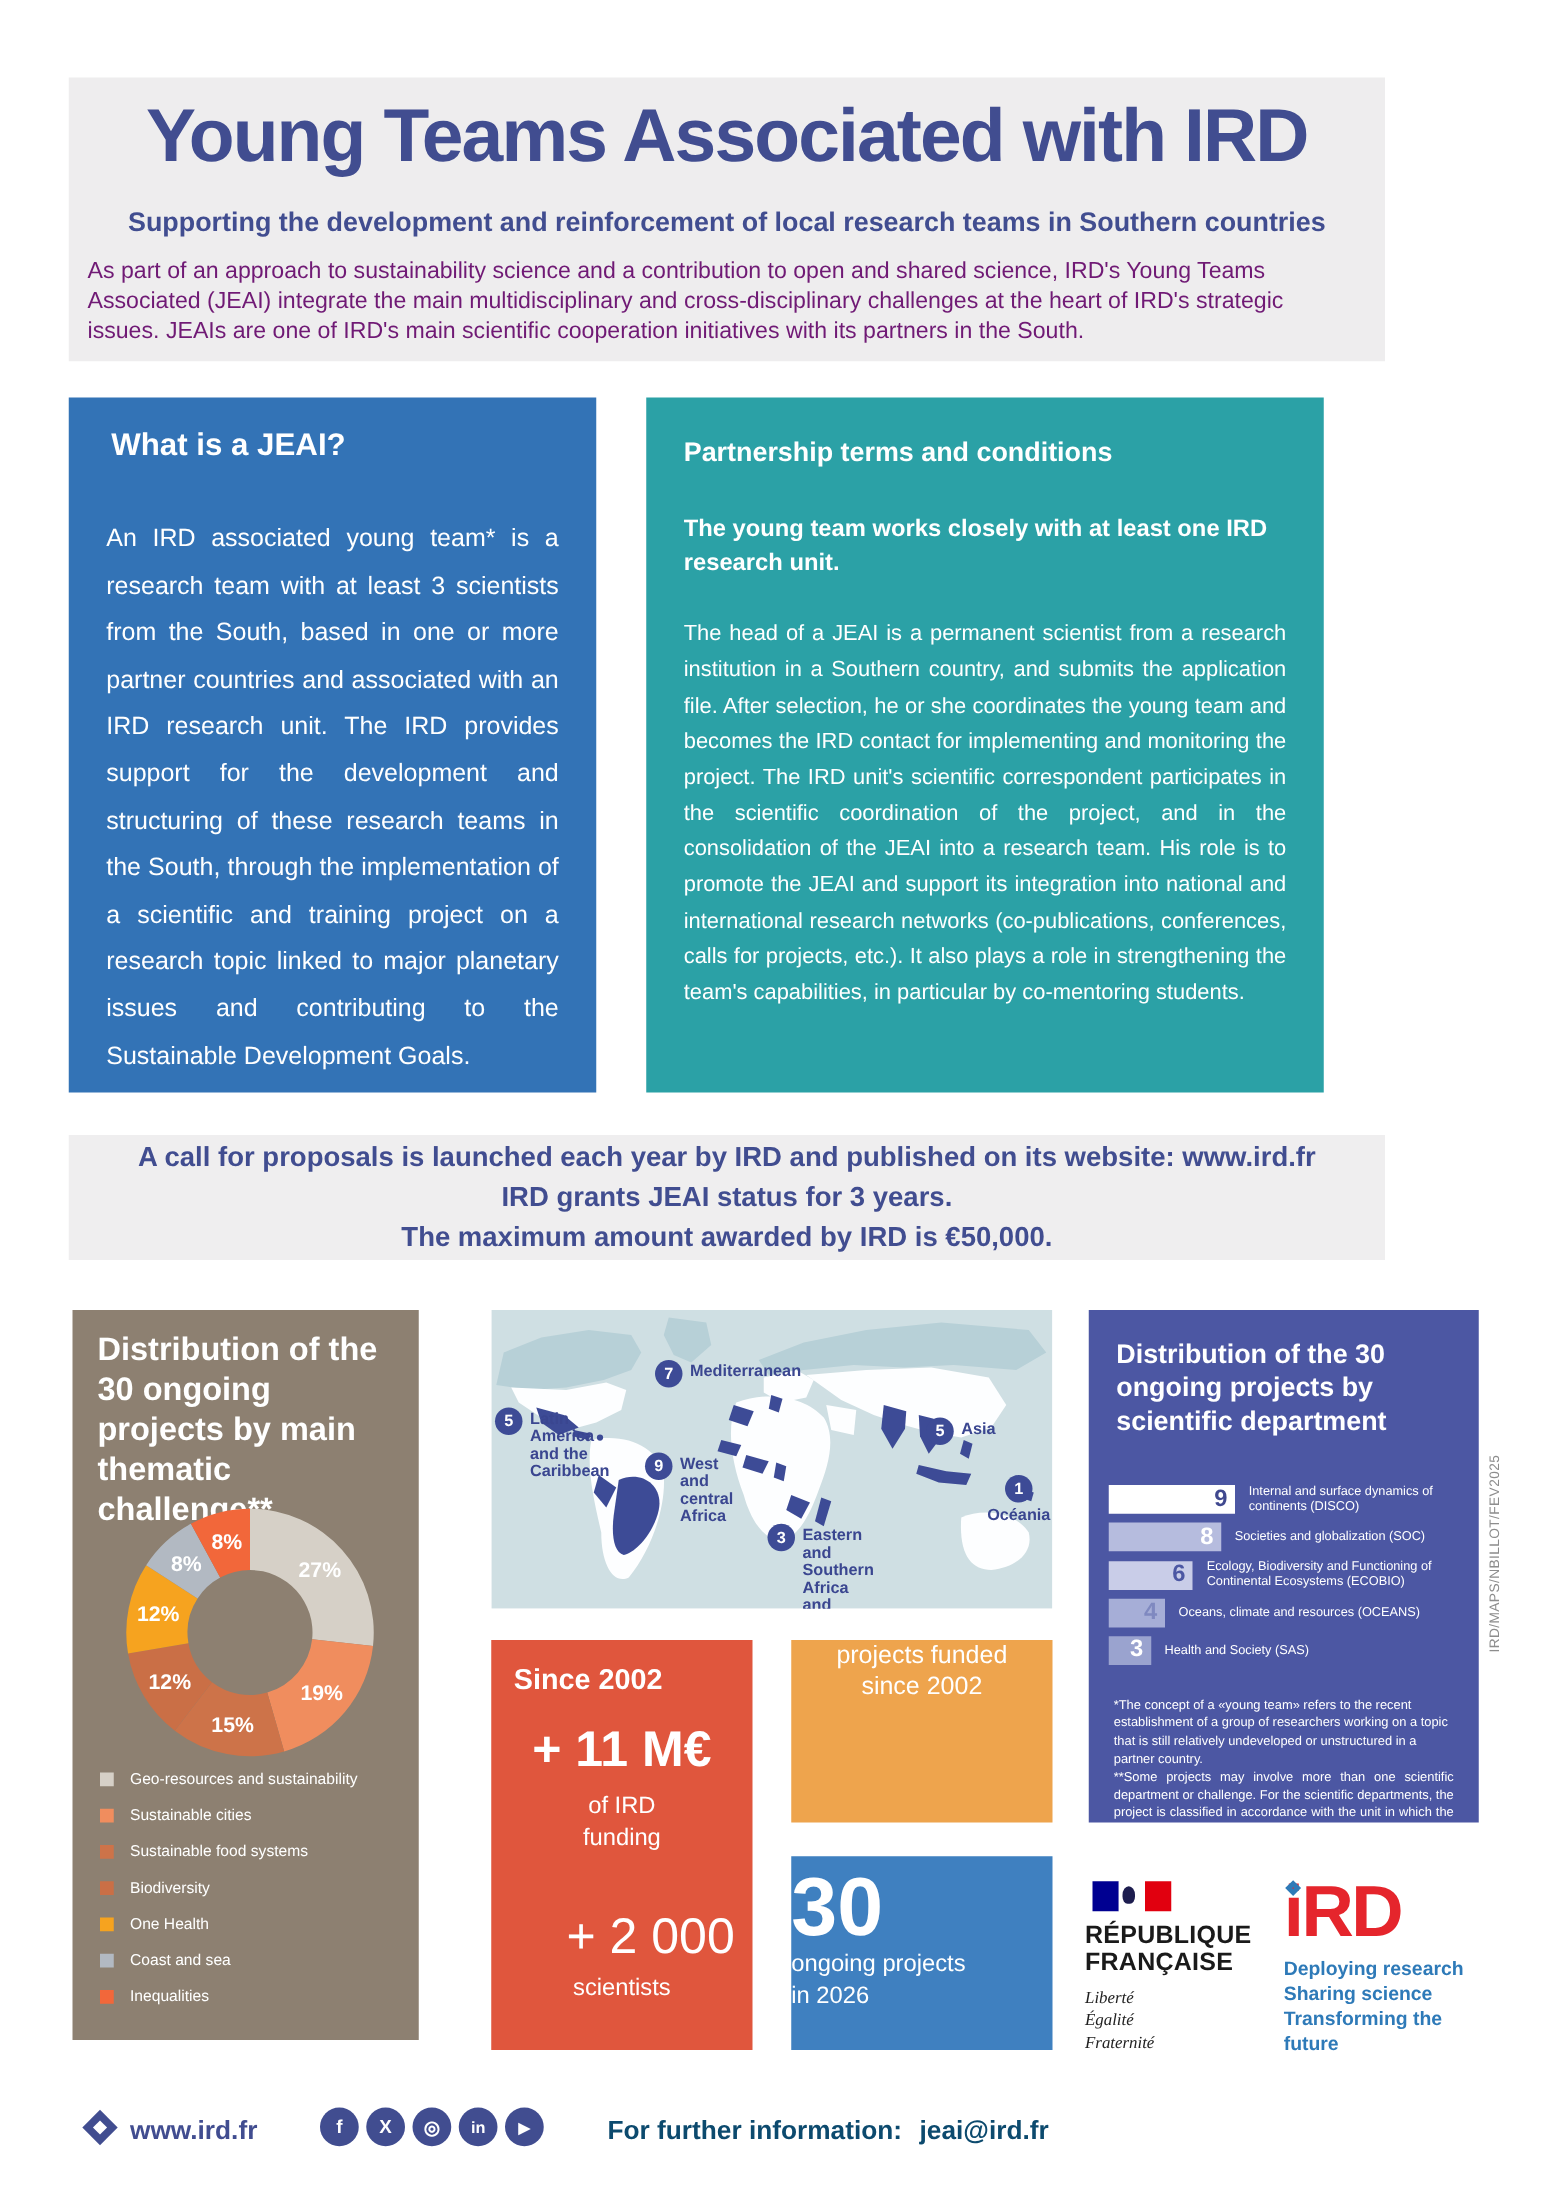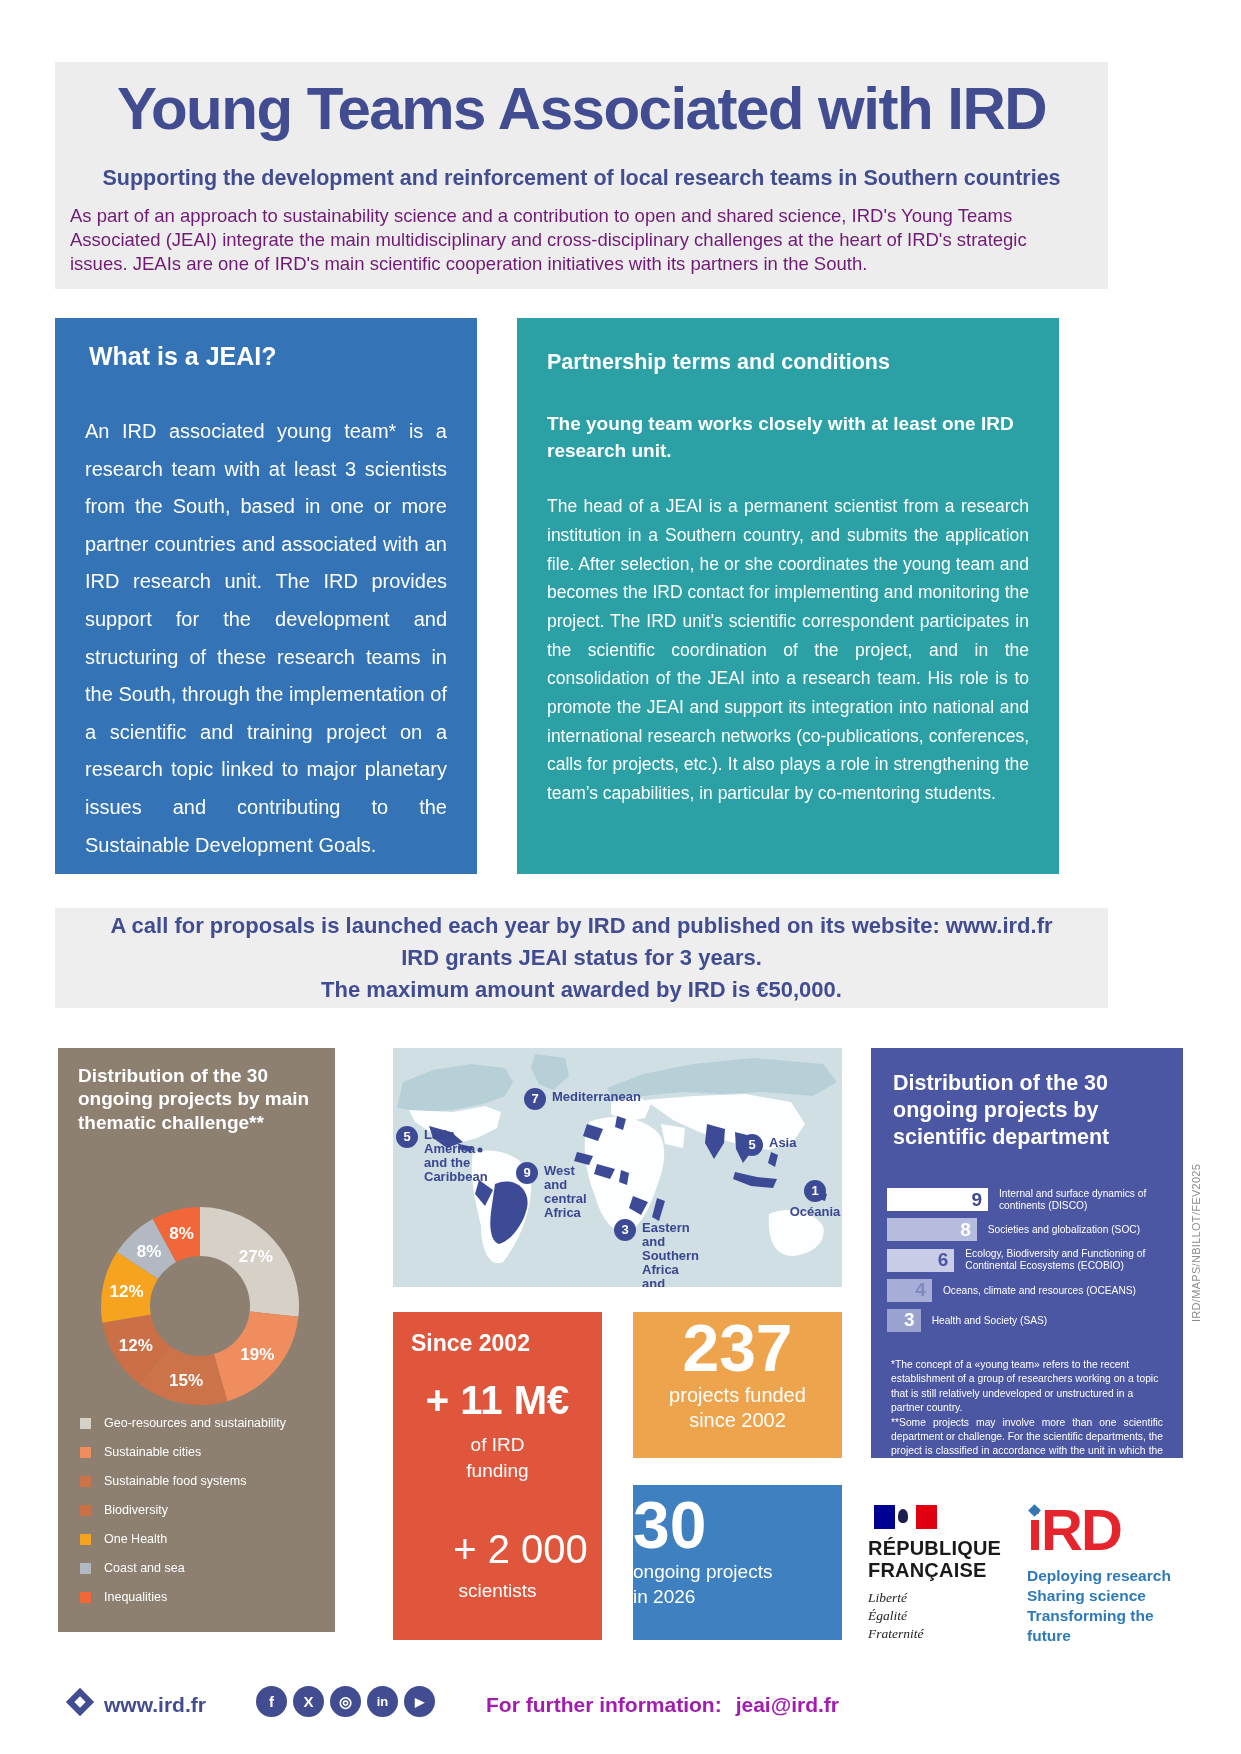--- a/index.html
+++ b/index.html
@@ -28,21 +28,21 @@
   .partner-box .body { margin-top:28px; font-size:17.5px; line-height:1.64; text-align:justify; }
 
   
   .banner { position:absolute; left:55px; top:908px; width:1053px; height:100px; background:#efeeef;
     display:flex; flex-direction:column; justify-content:center; align-items:center; gap:2px; }
   .banner div { font-size:22px; font-weight:bold; color:#414d90; line-height:1.35; }
 
   
   .thematic-box { position:absolute; left:58px; top:1048px; width:277px; height:584px; background:#8d8071; }
   .thematic-box .t-title { position:absolute; left:20px; top:16px; width:240px;
-    font-size:19px; font-weight:bold; color:#fff; line-height:1.23; }
+    font-size:26px; font-weight:bold; color:#fff; line-height:1.23; }
   #donut-svg { position:absolute; left:42px; top:158px; }
   .donut-label { fill:#ffffff; font-weight:bold; font-size:17px; font-family:"Liberation Sans", sans-serif; }
   .t-legend { position:absolute; left:22px; top:368px; width:240px; }
   .legend-row { display:flex; align-items:center; margin-bottom:15px; }
   .legend-swatch { width:11px; height:11px; margin-right:13px; flex:0 0 11px; }
   .legend-label { font-size:12.5px; color:#fff; }
 
   
   .map-box { position:absolute; left:393px; top:1048px; width:449px; height:239px; overflow:hidden; }
   .marker { position:absolute; width:22px; height:22px; }
@@ -112,21 +112,21 @@
 
   
   .footer-diamond { position:absolute; left:70px; top:1692px; width:20px; height:20px;
     background:#414d90; transform:rotate(45deg); }
   .footer-diamond::after { content:""; position:absolute; left:6px; top:6px; width:8px; height:8px;
     background:#fff; }
   .website { position:absolute; left:104px; top:1693px; font-size:21px; font-weight:bold; color:#414d90; }
   .socials { position:absolute; left:256px; top:1686px; display:flex; gap:6px; }
   .soc { width:31px; height:31px; border-radius:50%; background:#414d90; color:#fff;
     display:flex; align-items:center; justify-content:center; font-weight:bold; font-size:15px; }
-  .contact { position:absolute; left:486px; top:1693px; font-size:21px; font-weight:bold; color:#a21caf; }
+  .contact { position:absolute; left:486px; top:1693px; font-size:21px; font-weight:bold; color:#0c4a6e; }
   .contact .email { margin-left:14px; }
 </style>
 </head>
 <body>
 
 <div id="page">
 
   <div class="header-band"></div>
   <div class="page-title">Young Teams Associated with IRD</div>
   <div class="page-subtitle">Supporting the development and reinforcement of local research teams in Southern countries</div>
@@ -301,21 +301,20 @@
 
   <div class="since-box">
     <div class="s-head">Since 2002</div>
     <div class="v1">+ 11 M€</div>
     <div class="l1">of IRD funding</div>
     <div class="v2">+ 2 000</div>
     <div class="l2">scientists</div>
   </div>
 
   <div class="funded-box">
-    <div class="big">237</div>
     <div class="lab">projects funded
 since 2002</div>
   </div>
 
   <div class="ongoing-box">
     <div class="big">30</div>
     <div class="lab">ongoing projects
 in 2026</div>
   </div>
 

